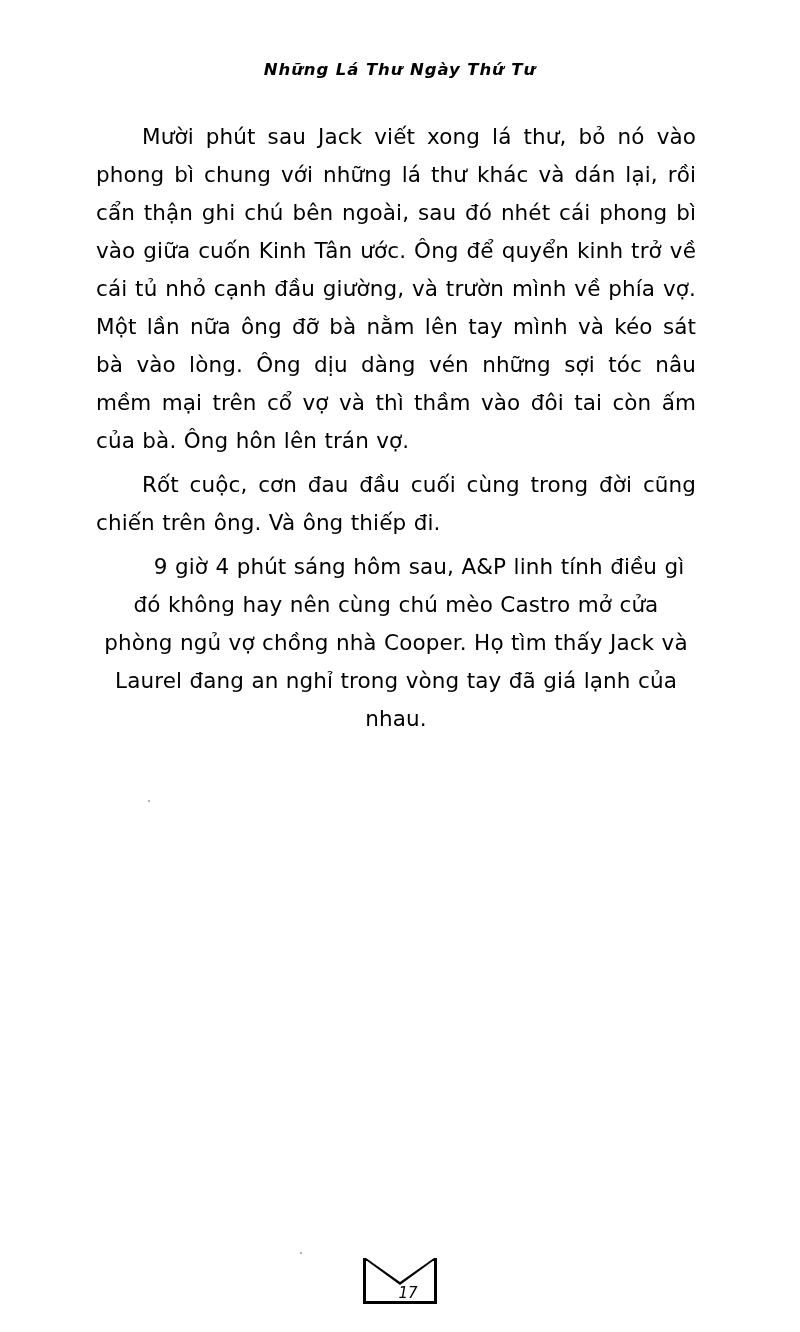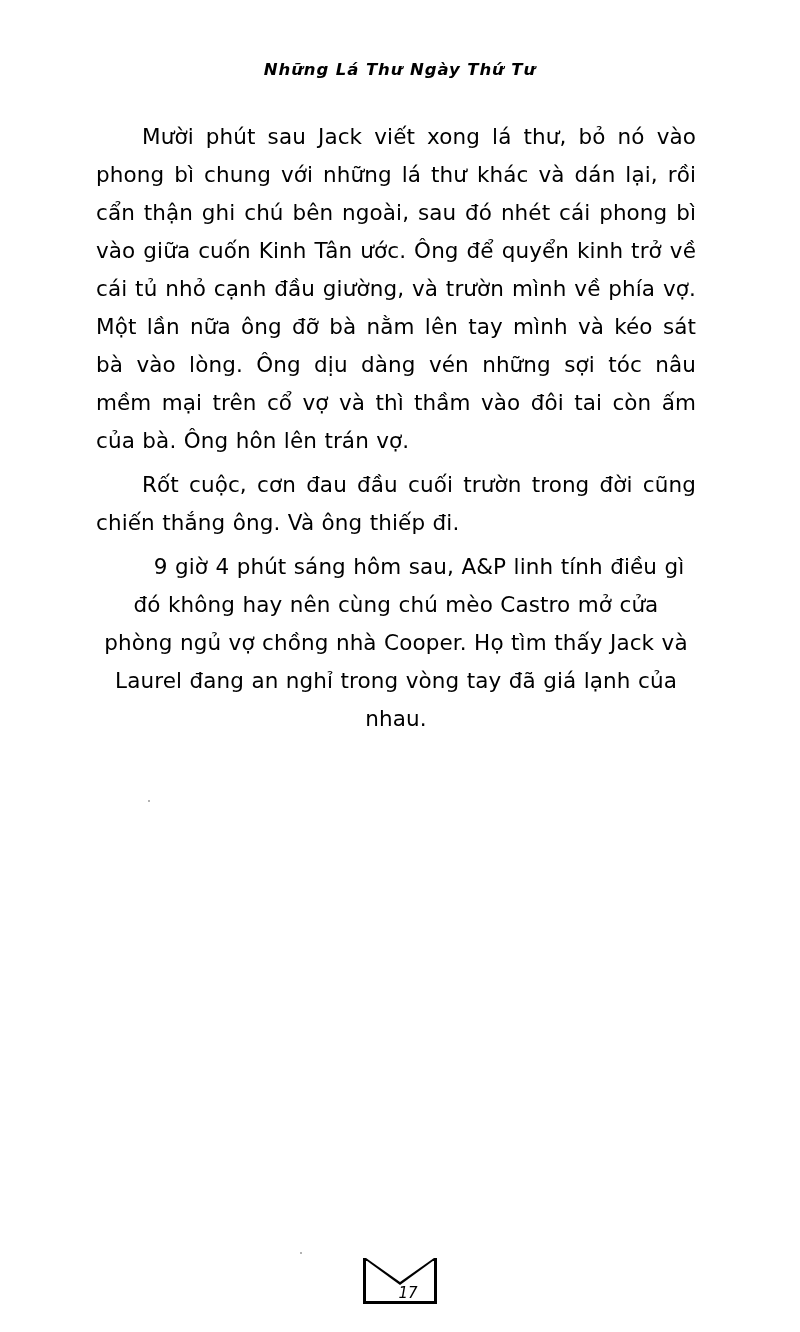--- a/index.html
+++ b/index.html
@@ -121,21 +121,21 @@
 </style>
 </head>
 <body>
 
 <div class="page">
 
   <div class="running-head">Những Lá Thư Ngày Thứ Tư</div>
 
   <div class="body-block">
     <p class="para">Mười phút sau Jack viết xong lá thư, bỏ nó vào phong bì chung với những lá thư khác và dán lại, rồi cẩn thận ghi chú bên ngoài, sau đó nhét cái phong bì vào giữa cuốn Kinh Tân ước. Ông để quyển kinh trở về cái tủ nhỏ cạnh đầu giường, và trườn mình về phía vợ. Một lần nữa ông đỡ bà nằm lên tay mình và kéo sát bà vào lòng. Ông dịu dàng vén những sợi tóc nâu mềm mại trên cổ vợ và thì thầm vào đôi tai còn ấm của bà. Ông hôn lên trán vợ.</p>
-    <p class="para">Rốt cuộc, cơn đau đầu cuối trườn trong đời cũng chiến thắng ông. Và ông thiếp đi.</p>
+    <p class="para">Rốt cuộc, cơn đau đầu cuối cùng trong đời cũng chiến trên ông. Và ông thiếp đi.</p>
     <p class="para last">9 giờ 4 phút sáng hôm sau, A&amp;P linh tính điều gì đó không hay nên cùng chú mèo Castro mở cửa phòng ngủ vợ chồng nhà Cooper. Họ tìm thấy Jack và Laurel đang an nghỉ trong vòng tay đã giá lạnh của nhau.</p>
   </div>
 
   <div class="speck" style="left:148px; top:800px;"></div>
   <div class="speck" style="left:300px; top:1252px;"></div>
 
   <div class="folio">
     <div class="envelope"></div>
     <div class="flap"></div>
     <div class="flap-inner"></div>

